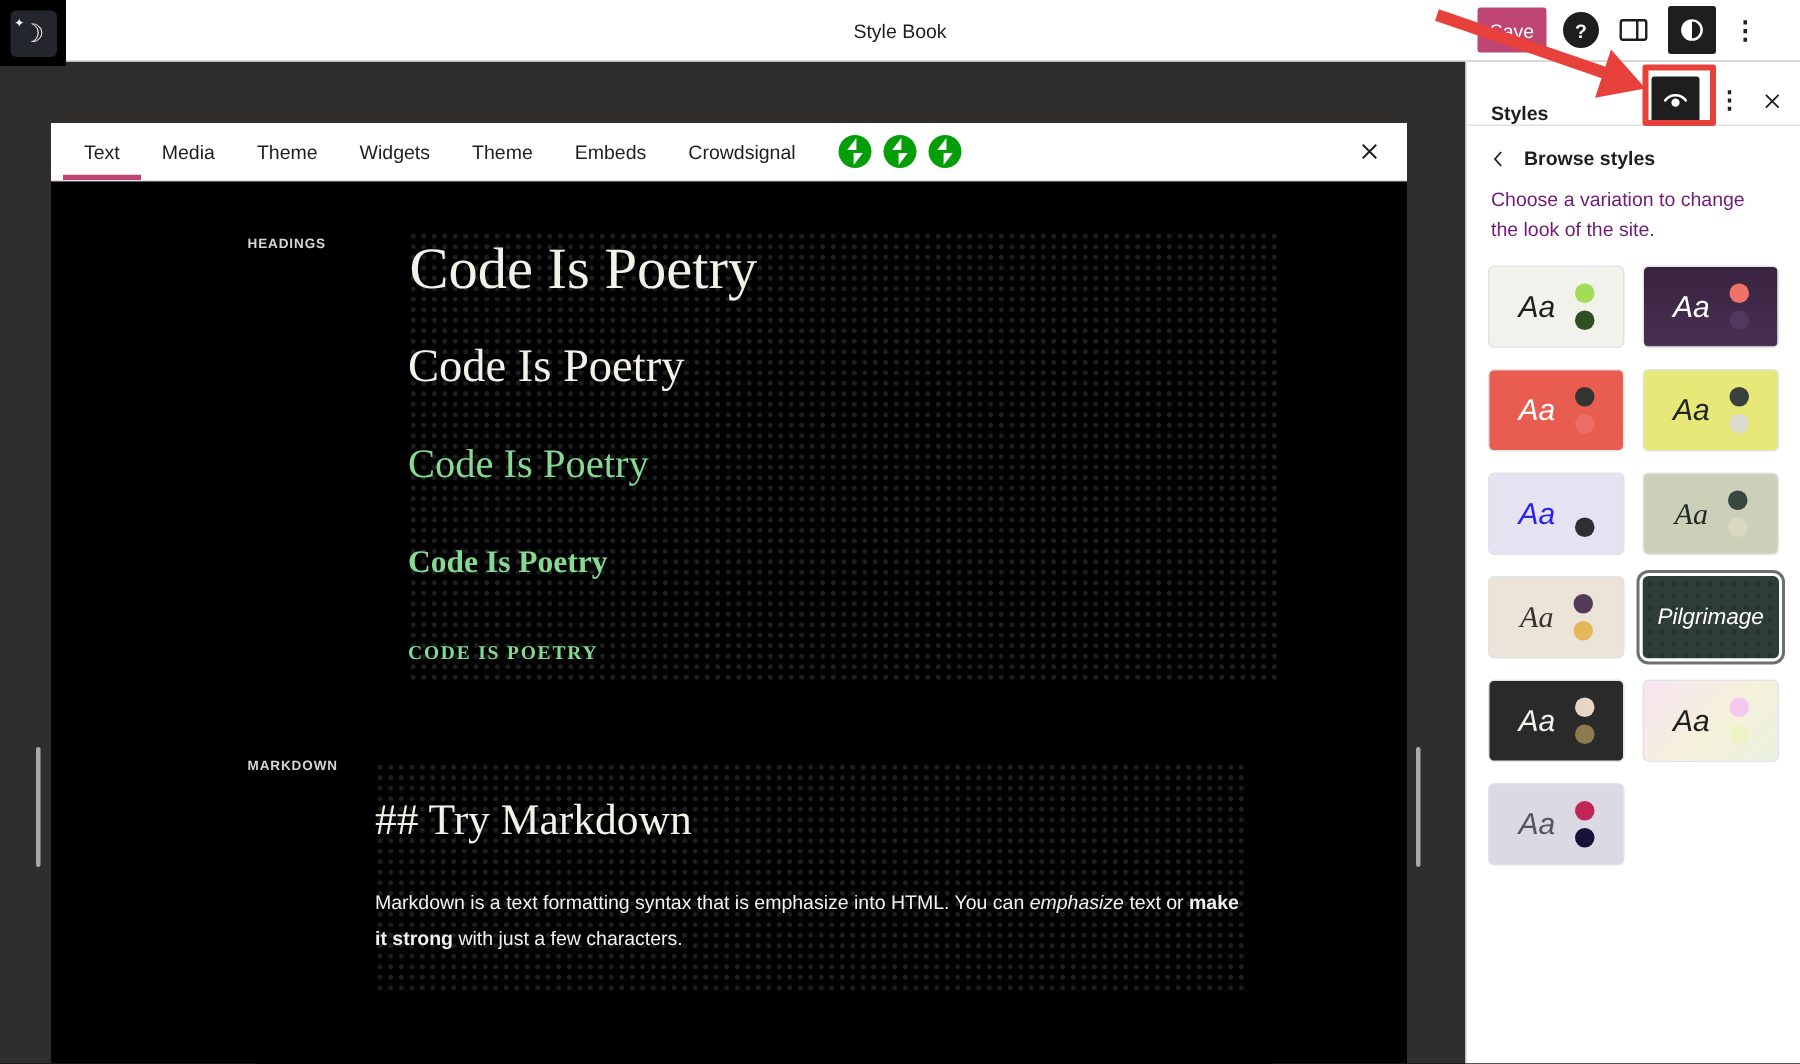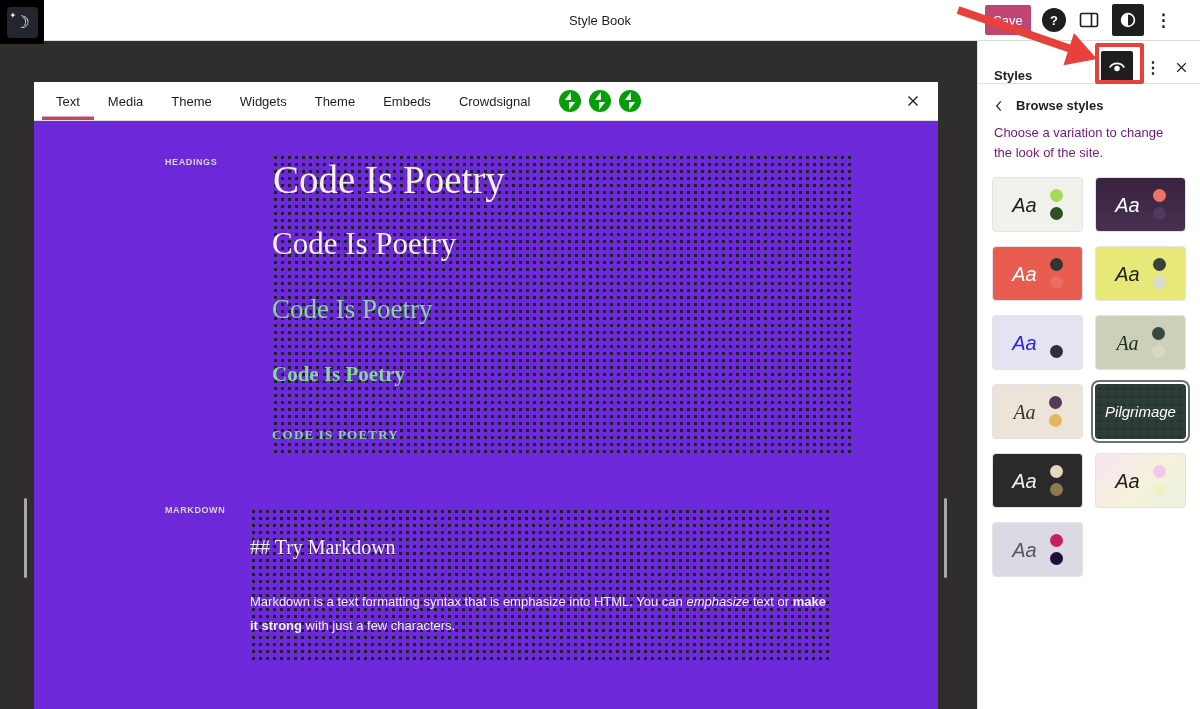--- a/index.html
+++ b/index.html
@@ -30,31 +30,31 @@
   
   .editor { position:absolute; left:0; top:41px; width:977px; height:668px; background:#302d2d; }
   .canvas { position:absolute; left:34px; top:41px; width:904px; height:627px; display:flex; flex-direction:column; }
   .tabbar { height:39px; background:#fff; border-bottom:1px solid #e0e0e0; display:flex; align-items:stretch; padding-left:8px; }
   .tab { display:flex; align-items:center; padding:0 14px; font-size:13px; color:#1e1e1e; cursor:pointer; }
   .tab.active { box-shadow:inset 0 -3.5px 0 0 #bf4673; font-weight:400; }
   .jp-icons { display:flex; align-items:center; gap:6px; margin-left:14px; }
   .jp { width:24px; height:24px; cursor:pointer; }
   .tab-close { margin-left:auto; margin-right:16px; display:flex; align-items:center; cursor:pointer; }
 
-  .canvas-body { flex:1; background:#6d28d9; position:relative; overflow:hidden;text-decoration:underline; }
+  .canvas-body { flex:1; background:#000000; position:relative; overflow:hidden;text-decoration:underline; }
   .dotted { background-image:radial-gradient(circle,#1a201d 1.6px,rgba(0,0,0,0) 1.8px); background-size:7px 7px; }
   .sec-label { position:absolute; font-size:9px; font-weight:600; letter-spacing:0.6px; color:#d6d6d4; }
   .hblock { position:absolute; left:216px; top:33px; width:583px; padding:4px 0 10px 0;margin-left:22px; }
   .hblock .h1 { font-family:"Liberation Serif",serif; font-size:39px; line-height:44px; font-weight:400; padding-left:1px; margin-bottom:24px; }
   .hblock .h2 { font-family:"Liberation Serif",serif; font-size:31px; line-height:36px; font-weight:400; margin-bottom:30px; }
   .hblock .h3 { font-family:"Liberation Serif",serif; font-size:27px; line-height:34px; font-weight:400; margin-bottom:34px; }
   .hblock .h4 { font-family:"Liberation Serif",serif; font-size:21px; line-height:28px; font-weight:700; margin-bottom:38px; }
   .hblock .h5 { font-family:"Liberation Serif",serif; font-size:13px; line-height:18px; font-weight:700; letter-spacing:1.2px; }
   .mblock { position:absolute; left:216px; top:387px; width:583px; padding:22px 0 24px 0; }
-  .mblock .mh { font-family:"Liberation Serif",serif; font-size:20px; line-height:34px; font-weight:400; color:#f4f1e8; margin-bottom:26px; }
+  .mblock .mh { font-family:"Liberation Serif",serif; font-size:29px; line-height:34px; font-weight:400; color:#f4f1e8; margin-bottom:26px; }
   .mblock p { font-size:13px; line-height:24px; color:#f2f1ee; }
   .mblock p em { font-style:italic; }
   .mblock p strong { font-weight:bold; }
   .thumb { position:absolute; width:3px; height:80px; background:#a9a9a9; border-radius:2px; }
 
   
   .sidebar { position:absolute; left:977px; top:41px; width:223px; height:668px; background:#fff;
              border-left:1px solid #e0e0e0; }
   .s-header { height:43px; display:flex; align-items:flex-end; padding:0 10px 0 16px; border-bottom:1px solid #e0e0e0; }
   .s-title { font-size:13px; font-weight:600; color:#1e1e1e; }

